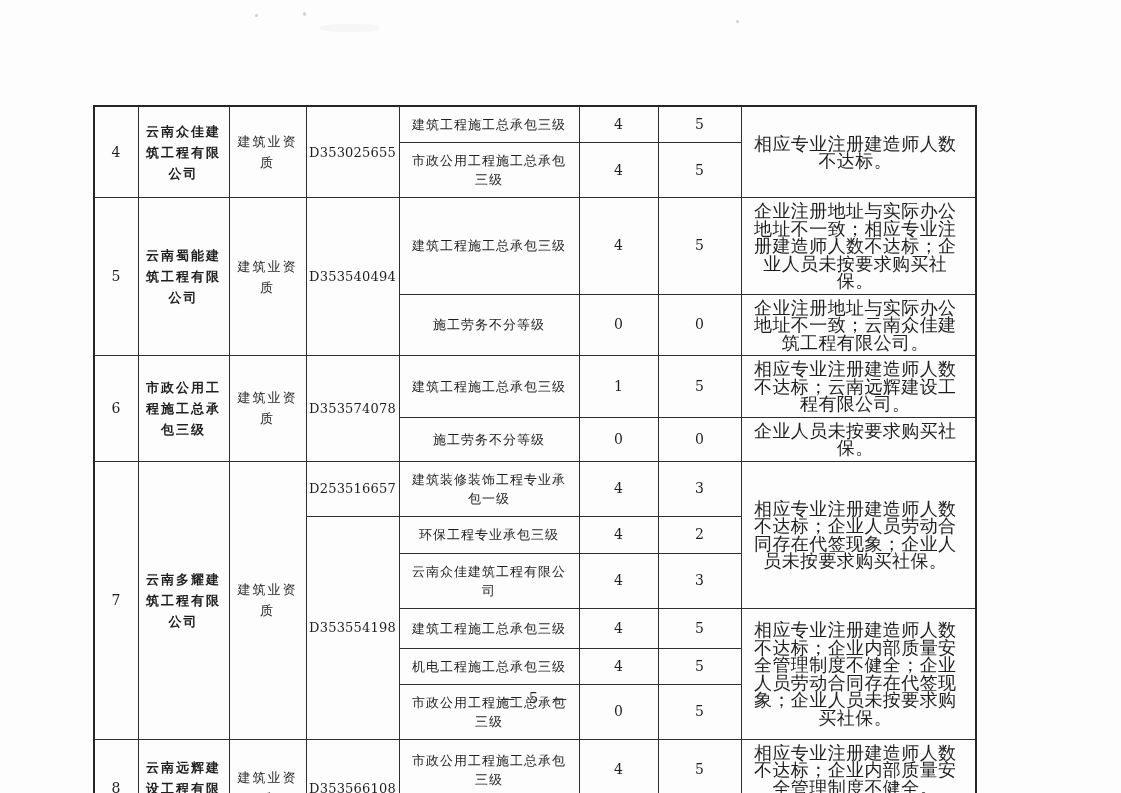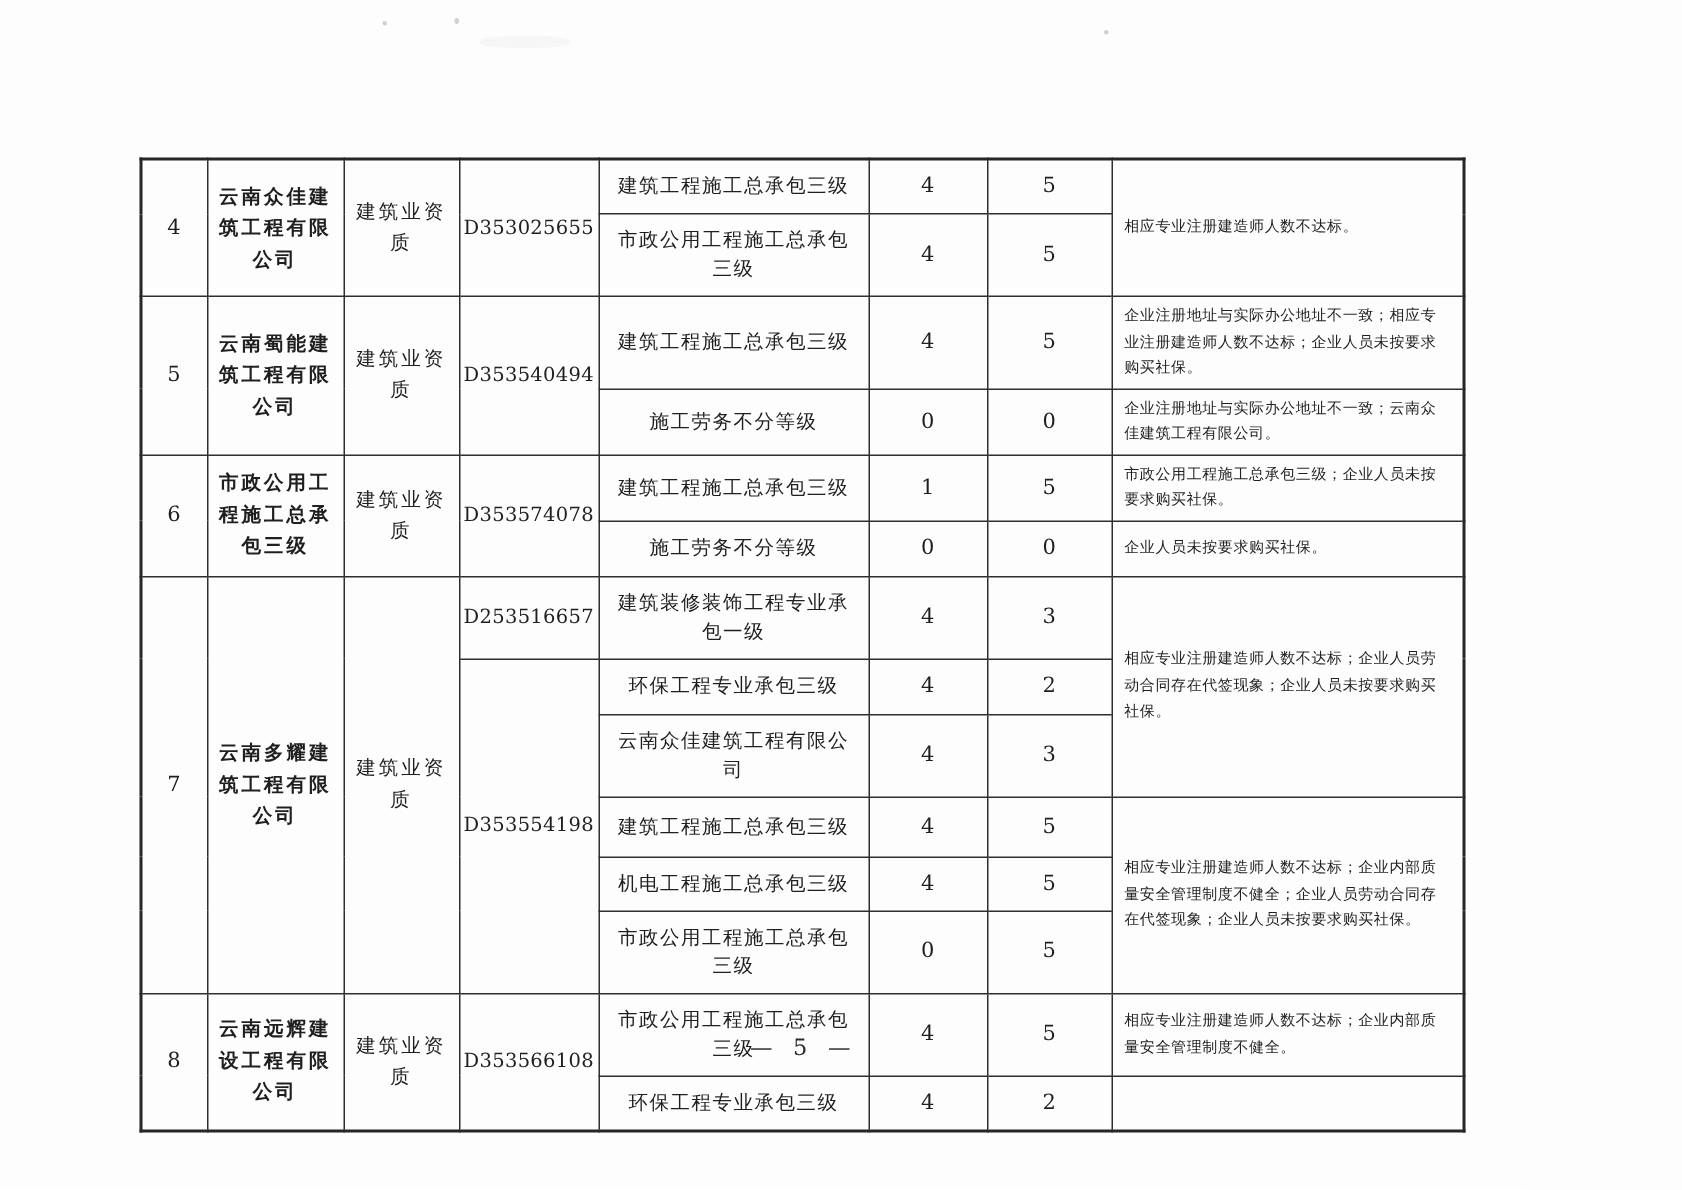--- a/index.html
+++ b/index.html
@@ -48,25 +48,25 @@
     overflow: hidden;
     word-break: normal;
   }
   .qual-table td.seq   { font-size: 14px; letter-spacing: 0.5px; }
   .qual-table td.company { letter-spacing: 2px; line-height: 21px; padding: 2px 4px; font-weight: bold; }
   .qual-table td.qtype { letter-spacing: 2px; line-height: 21px; padding: 18px 4px; margin-top: 44px; }
   .qual-table td.cert  { padding: 2px 2px; letter-spacing: 0.2px; font-size: 13px; text-align: center; }
   .qual-table td.item  { padding: 8px 8px; letter-spacing: 1px; line-height: 19px; }
   .qual-table td.num   { font-size: 14px; }
   .qual-table td.remark {
-    text-align: left;
+    text-align: center;
     padding: 4px 14px 4px 8px;
     letter-spacing: 0.4px;
     line-height: 17.5px;
-    font-size: 10px;
+    font-size: 18px;
   }
   .footer {
     position: absolute;
     left: 93px;
     top: 689px;
     width: 882px;
     text-align: center;
     font-size: 15px;
     letter-spacing: 1px;
     word-spacing: 7px;
@@ -130,21 +130,21 @@
       </tr>
 
       <tr style="height:40px;">
         <td class="seq" rowspan="2">6</td>
         <td class="company" rowspan="2">市政公用工程施工总承包三级</td>
         <td class="qtype" rowspan="2">建筑业资质</td>
         <td class="cert" rowspan="2">D353574078</td>
         <td class="item">建筑工程施工总承包三级</td>
         <td class="num">1</td>
         <td class="num">5</td>
-        <td class="remark">市政公用工程施工总承包三级；企业人员未按要求购买社保。</td>
+        <td class="remark">相应专业注册建造师人数不达标；云南远辉建设工程有限公司。</td>
       </tr>
       <tr style="height:37px;">
         <td class="item">施工劳务不分等级</td>
         <td class="num">0</td>
         <td class="num">0</td>
         <td class="remark">企业人员未按要求购买社保。</td>
       </tr>
 
       <tr style="height:38px;">
         <td class="seq" rowspan="6">7</td>

